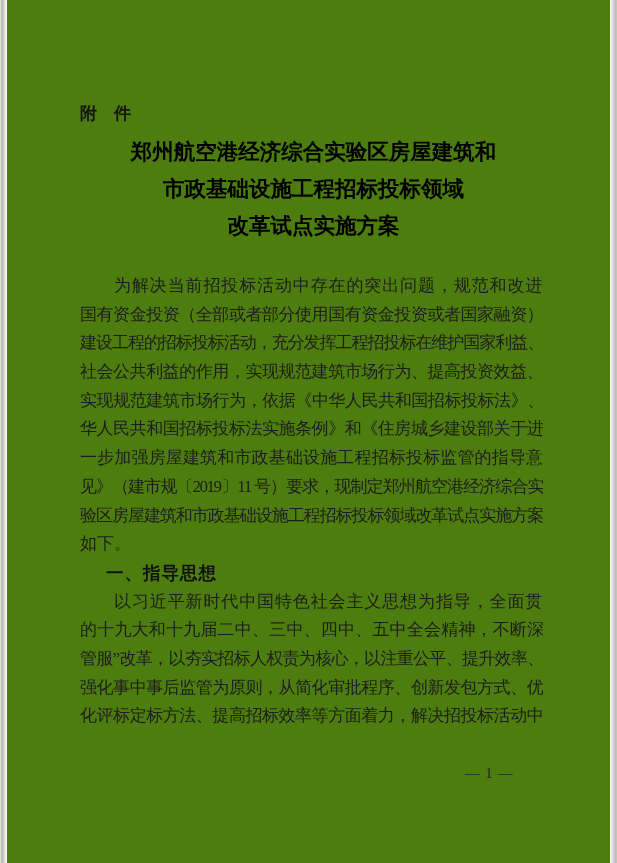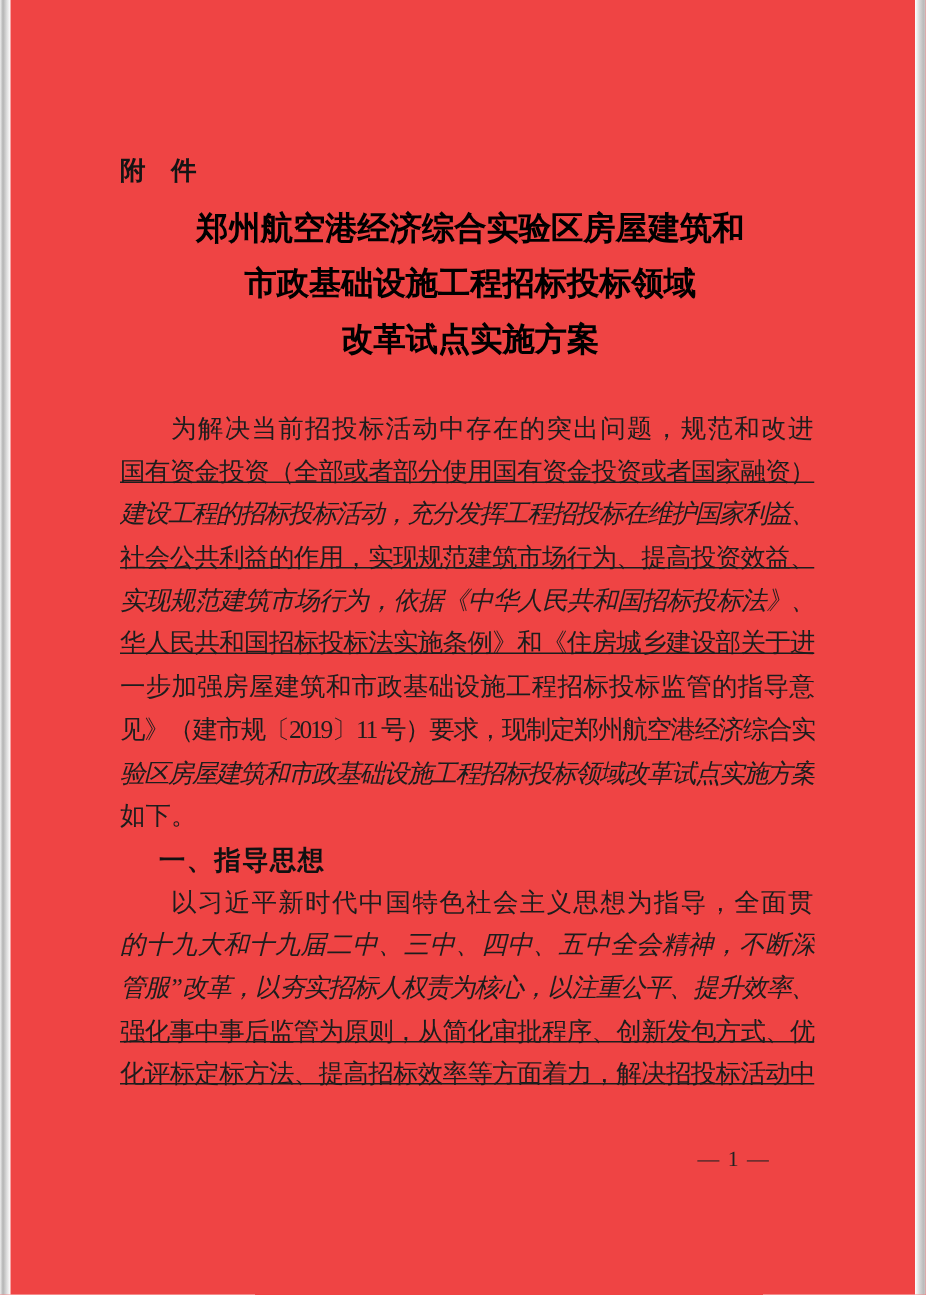--- a/index.html
+++ b/index.html
@@ -9,21 +9,21 @@
   }
   body {
     width: 617px;
     height: 863px;
     overflow: hidden;
   }
   .page {
     position: relative;
     width: 617px;
     height: 863px;
-    background: #ef4444;
+    background: #4d7c0f;
     font-family: "Liberation Serif", "DejaVu Serif", serif;
     color: #1d1d1d;
   }
   
   .edge-left {
     position: absolute;
     left: 0; top: 0;
     width: 7px; height: 863px;
     background: linear-gradient(to right, #ececec 0%, #b4b4b4 28%, #dddddd 65%, #ffffff 100%);
   }
@@ -61,22 +61,22 @@
   }
   .line {
     text-align: justify;
     text-align-last: justify;
     overflow: hidden;
     height: 28.7px;
   }
   .indent { text-indent: 2em; }
   .ls-p07 { letter-spacing: 0.7px; }
   .ls-m01 { letter-spacing: -0.1px; }
-  .ls-m07 { letter-spacing: -0.7px; text-decoration: underline; }
-  .ls-m12 { letter-spacing: -1.2px; font-style: italic; }
+  .ls-m07 { letter-spacing: -0.7px; }
+  .ls-m12 { letter-spacing: -1.2px; }
   .ls-m15 { letter-spacing: -1.5px; }
   .no-just {
     text-align: left;
     text-align-last: left;
     letter-spacing: 0;
   }
   .section-heading {
     font-family: "Liberation Sans", "DejaVu Sans", sans-serif;
     font-weight: 700;
     font-size: 17.5px;

